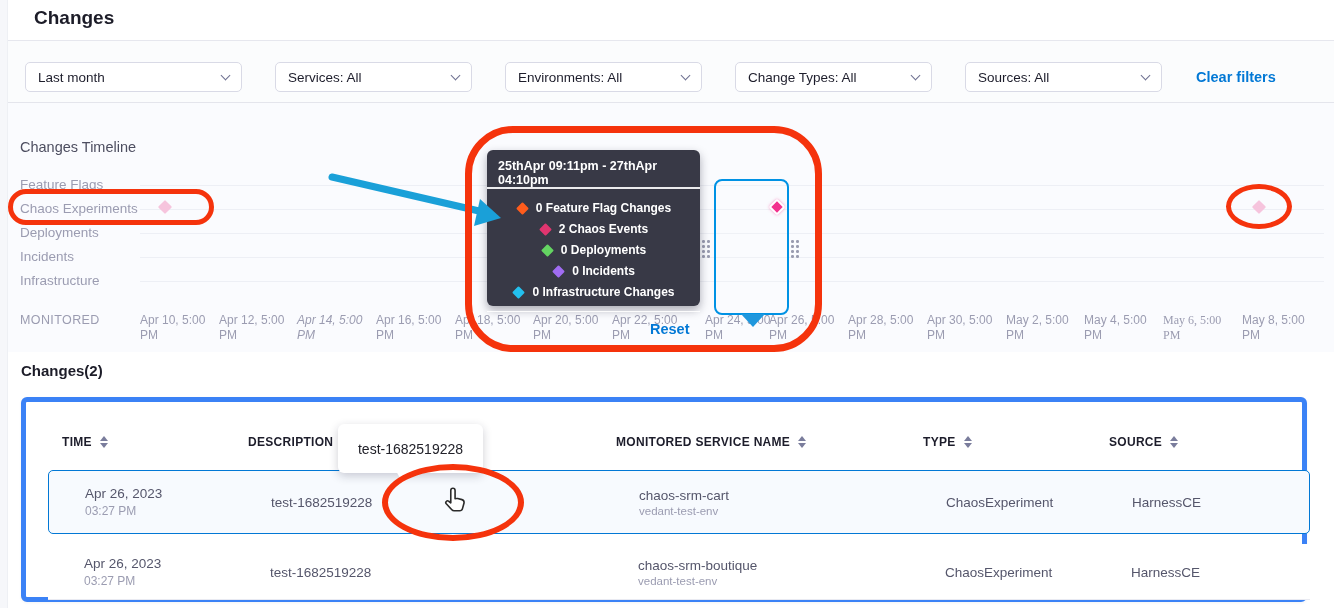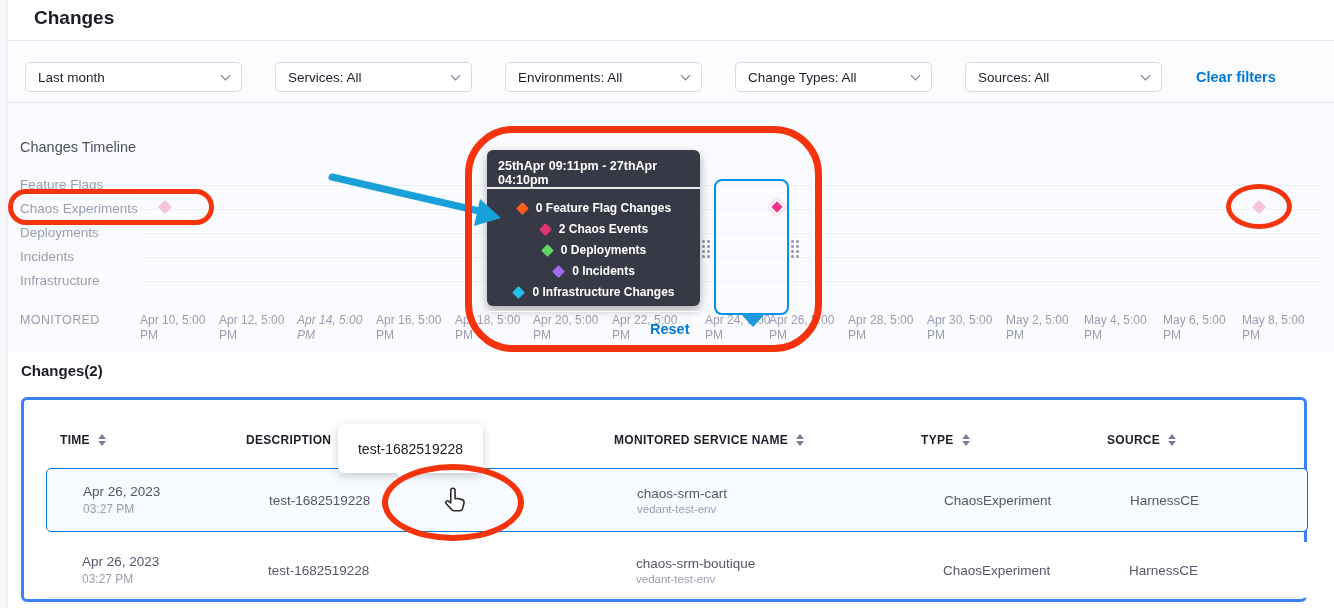--- a/index.html
+++ b/index.html
@@ -47,21 +47,21 @@
 
   
   .select-box { position:absolute; left:706px; top:76px; width:75px; height:136px; border:2px solid #0092e4; border-radius:8px; background:rgba(255,255,255,.15); z-index:10; cursor:grab; }
   .grip { position:absolute; display:grid; grid-template-columns:repeat(2,3px); grid-auto-rows:3px; gap:2px; z-index:11; cursor:ew-resize; }
   .grip i { width:2.5px; height:2.5px; background:#9a9cb0; border-radius:50%; }
   .sel-caret { position:absolute; left:733px; top:211px; width:0; height:0; border-left:12px solid transparent; border-right:12px solid transparent; border-top:13px solid #1f97dd; z-index:11; }
   .reset-link { position:absolute; left:642px; top:218px; font-size:14.5px; font-weight:bold; color:#0278d5; cursor:pointer; z-index:12; }
 
   
   .changes-title { position:absolute; left:21px; top:362px; font-size:15px; font-weight:bold; color:#1c1c28; }
-  .table-card { position:absolute; left:21px; top:397px; width:1286px; height:205px; background:#fff; border:3px solid #3b82f6; border-radius:6px; box-shadow:0 1px 3px rgba(30,30,60,.05); }
+  .table-card { position:absolute; left:21px; top:397px; width:1286px; height:205px; background:#fff; border:5px solid #3b82f6; border-radius:6px; box-shadow:0 1px 3px rgba(30,30,60,.05); }
   .th { position:absolute; top:33px; display:flex; align-items:center; font-size:12px; font-weight:bold; color:#1d1d2b; letter-spacing:.3px; cursor:pointer; }
   .sort { display:inline-flex; flex-direction:column; gap:2.5px; margin-left:8px; }
   .sort .up { width:0; height:0; border-left:4px solid transparent; border-right:4px solid transparent; border-bottom:5px solid #7a7d9c; }
   .sort .down { width:0; height:0; border-left:4px solid transparent; border-right:4px solid transparent; border-top:5px solid #7a7d9c; }
 
   .trow { position:absolute; left:22px; width:1262px; cursor:pointer; }
   .trow.selected { top:68px; height:64px; border:1.5px solid #0278d5; border-radius:5px; background:#f7fafe; }
   .trow.plain { top:142px; height:56px; background:#fff; border-bottom:1px solid #e9eaf1; }
   .cell { position:absolute; top:50%; transform:translateY(-50%); }
   .cell .l1 { font-size:13.5px; color:#55566b; }
@@ -182,21 +182,21 @@
         <div>PM</div>
       </div>
     <div class="tick" style="left:998px;">
         <div>May 2, 5:00</div>
         <div>PM</div>
       </div>
     <div class="tick" style="left:1076px;">
         <div>May 4, 5:00</div>
         <div>PM</div>
       </div>
-    <div class="tick" style="left:1155px;">
+    <div class="tick" style="left:1155px;font-family:Liberation Serif, serif;">
         <div>May 6, 5:00</div>
         <div>PM</div>
       </div>
     <div class="tick" style="left:1234px;">
         <div>May 8, 5:00</div>
         <div>PM</div>
       </div>
 
     <div class="diamond faded" style="left:152px; top:99px;"></div>
     <div class="diamond faded" style="left:1246px; top:99px;"></div>

